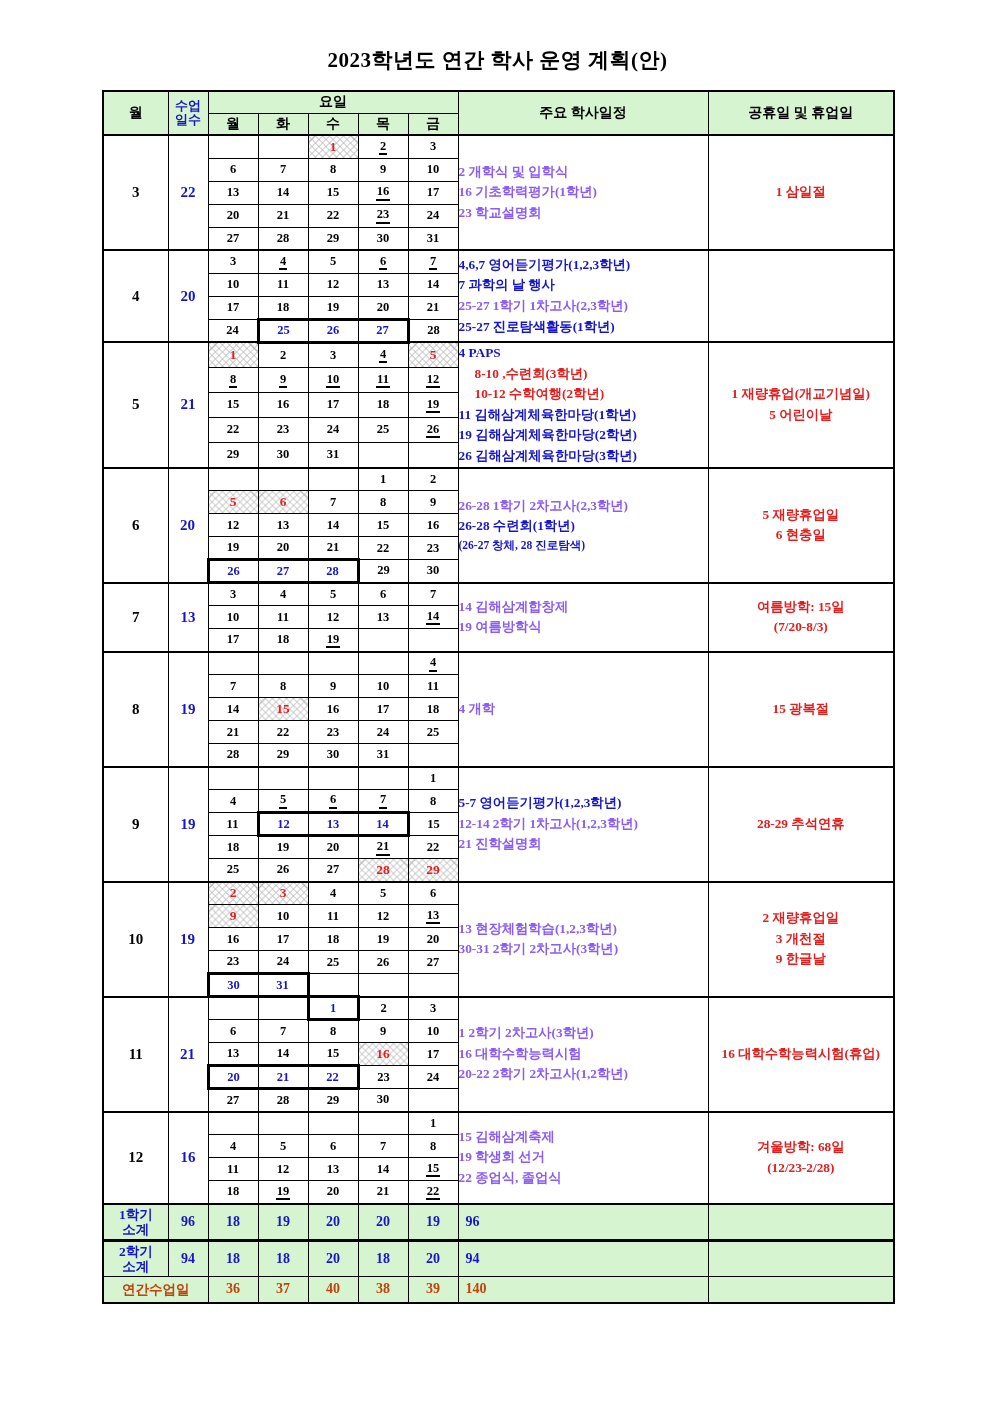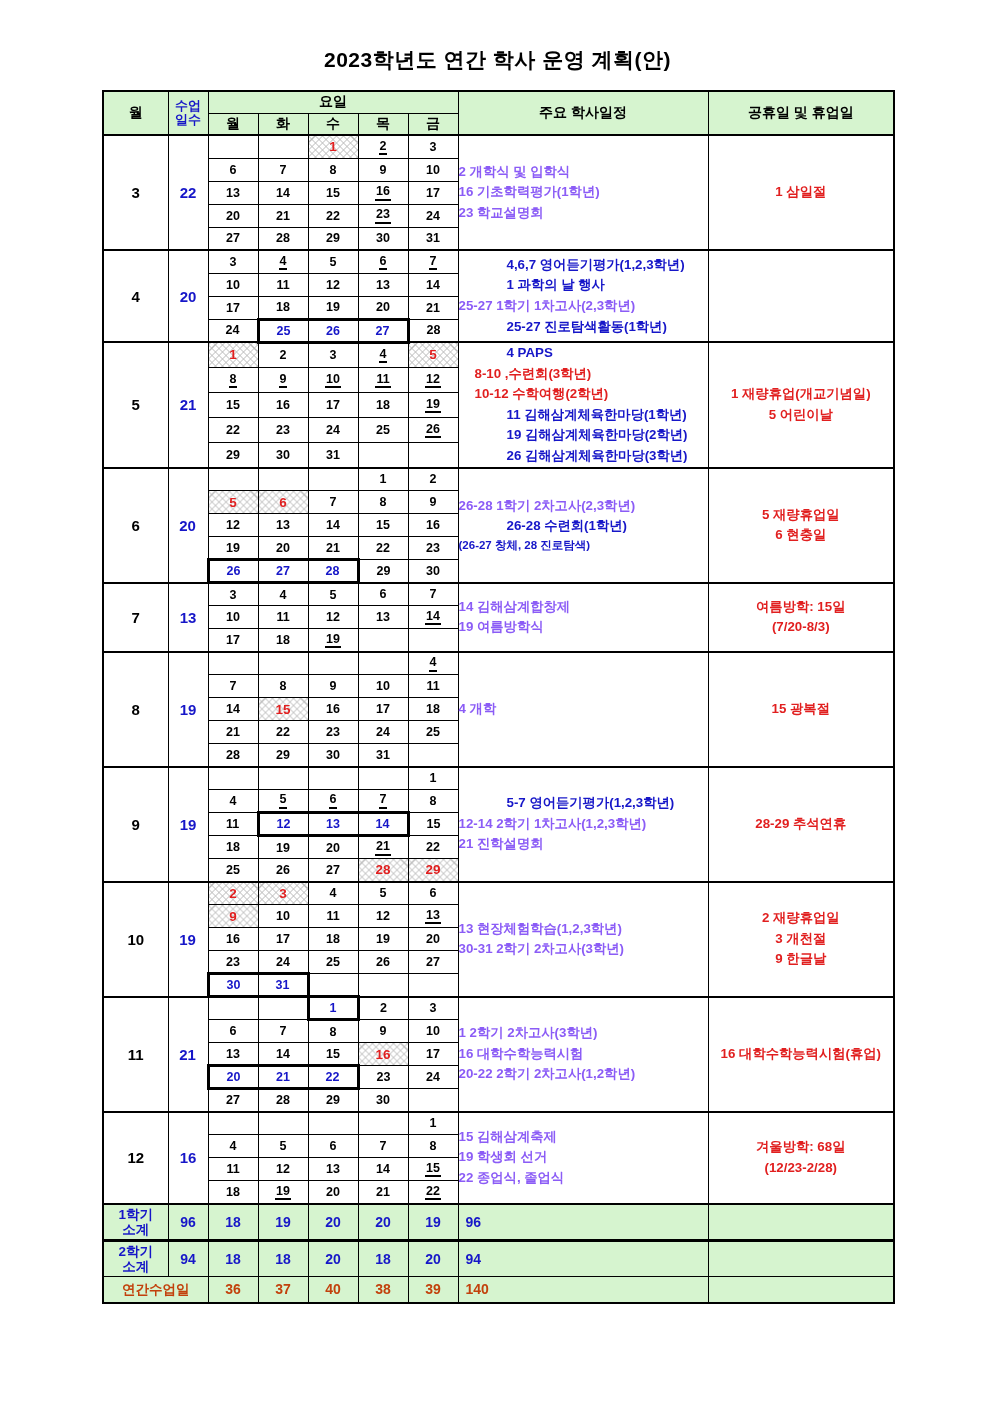--- a/index.html
+++ b/index.html
@@ -5,21 +5,21 @@
   :root{
     --blue:#1616c8;
     --red:#e11f1f;
     --green:#d6f4cf;
     --hatch:#b9b9b9;
   }
   *{box-sizing:border-box;}
   html,body{margin:0;padding:0;background:#ffffff;}
   .page{
     width:992px;height:1403px;position:relative;background:#fff;
-    font-family:Liberation Sans, sans-serif;
+    font-family:Liberation Serif, serif;
     color:#000;
   }
   .content{padding:46px 0 0 102px;width:895px;}
   h1.title{
     width:791px;text-align:center;margin:0 0 16px 0;
     font-size:21px;font-weight:bold;letter-spacing:0.5px;
   }
   table.cal{
     border-collapse:collapse;table-layout:fixed;width:791px;
     border:2px solid #000;
@@ -53,21 +53,21 @@
   .msep{border-top:2px solid #000 !important;}
   .bx-l{border-left:3px solid #000 !important;}
   .bx-r{border-right:3px solid #000 !important;}
   .bx-t{border-top:3px solid #000 !important;}
   .bx-b{border-bottom:3px solid #000 !important;}
   td.sched{
     text-align:left;vertical-align:middle;padding:3px 7px;
     font-size:13.3px;font-weight:bold;line-height:1.55;
   }
   td.sched .s-black{color:#8b5cf6;}
-  td.sched .s-blue{color:var(--blue);margin-left:48px;}
+  td.sched .s-blue{color:var(--blue);}
   td.sched .s-red{color:var(--red);margin-left:16px;}
   td.sched .s-blue-small{color:var(--blue);font-size:11.5px;}
   td.hol{
     text-align:center;vertical-align:middle;padding:3px 7px;
     font-size:13.3px;font-weight:bold;color:var(--red);line-height:1.55;
   }
   tr.sum-row td{
     background:var(--green);font-weight:bold;text-align:center;vertical-align:middle;
     font-size:14px;border-top:2px solid #000;
   }
@@ -167,21 +167,21 @@
           <tr>
             <td class="month-cell msep" rowspan="4">4</td>
             <td class="cdays-cell msep" rowspan="4">20</td>
             <td class="day msep"><span>3</span></td>
             <td class="day msep"><span class="ul">4</span></td>
             <td class="day msep"><span>5</span></td>
             <td class="day msep"><span class="ul">6</span></td>
             <td class="day msep"><span class="ul">7</span></td>
             <td class="sched msep" rowspan="4">
               <div class="s-blue">4,6,7 영어듣기평가(1,2,3학년)</div>
-              <div class="s-blue">1 과학의 날 행사</div>
+              <div class="s-blue">7 과학의 날 행사</div>
               <div class="s-black">25-27 1학기  1차고사(2,3학년)</div>
               <div class="s-blue">25-27 진로탐색활동(1학년)</div>
             </td>
             <td class="hol msep" rowspan="4"></td>
           </tr>
           <tr>
             <td class="day"><span>10</span></td>
             <td class="day"><span>11</span></td>
             <td class="day"><span>12</span></td>
             <td class="day"><span>13</span></td>

